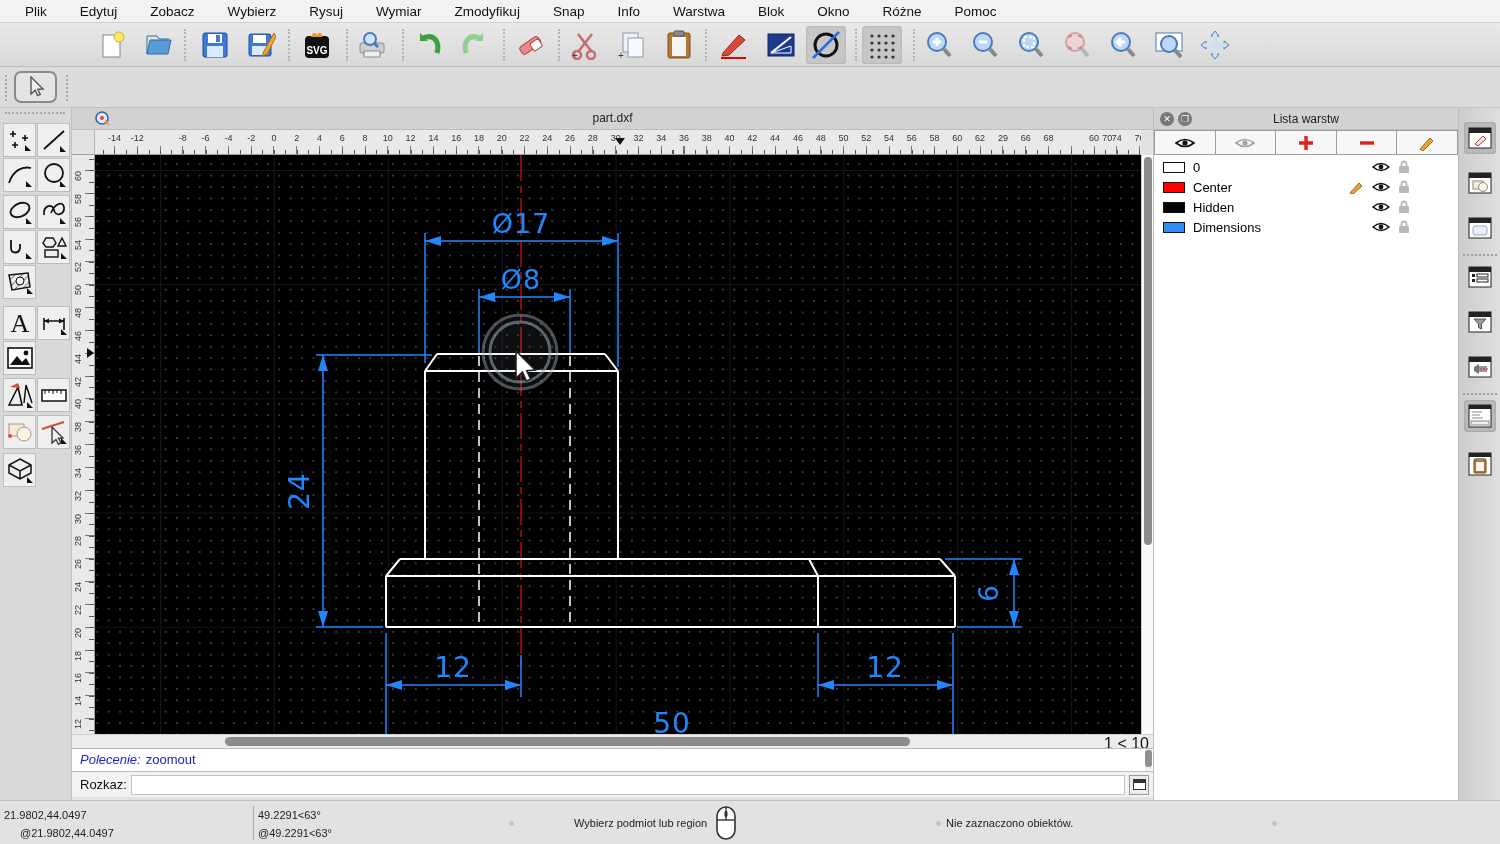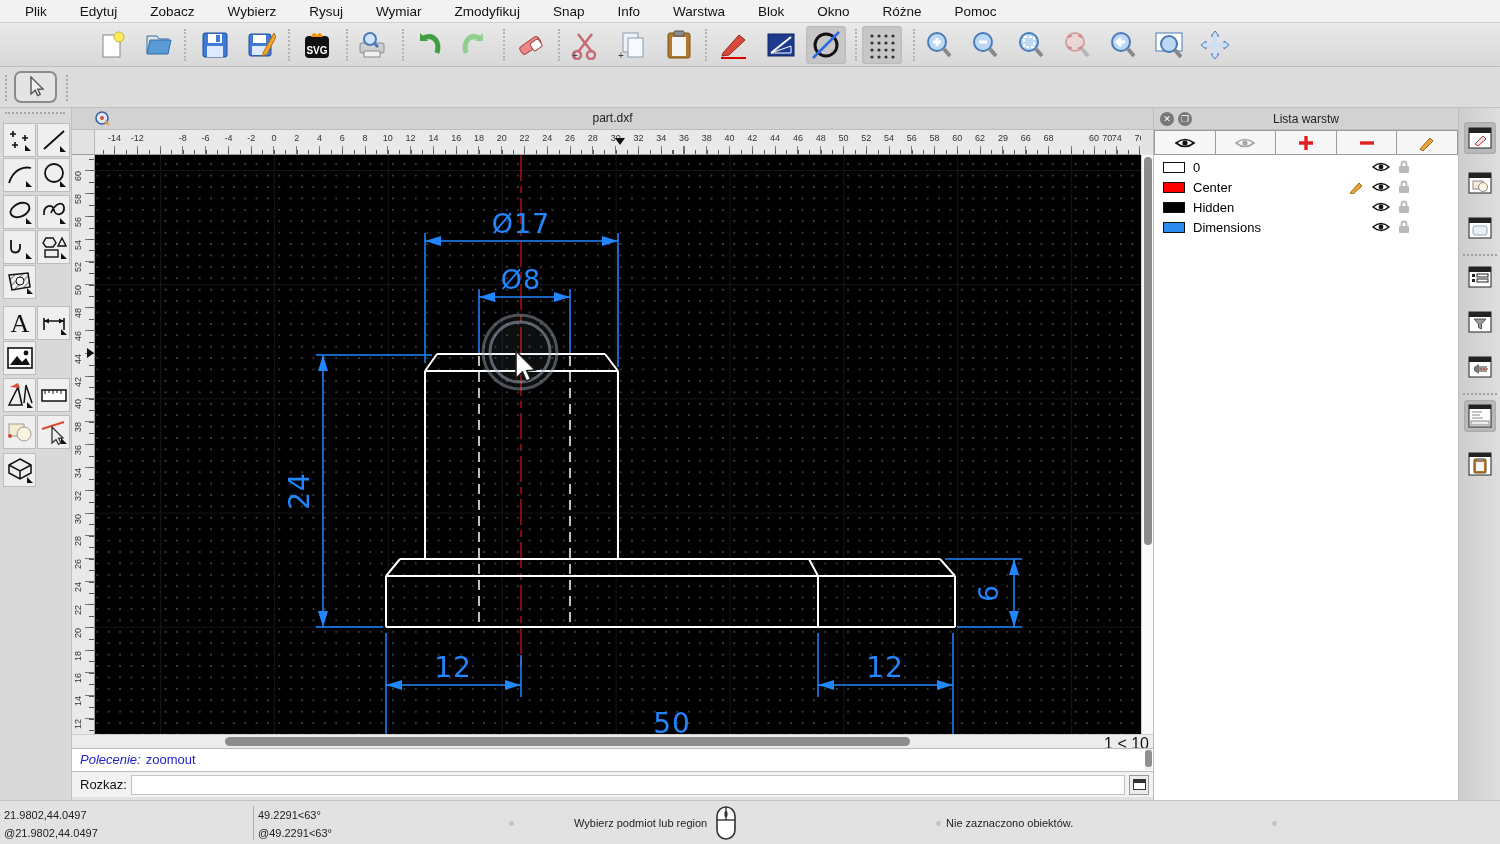--- a/index.html
+++ b/index.html
@@ -838,21 +838,21 @@
         <rect x="1" y="1" width="22" height="4" fill="#222"></rect>
         <rect x="6" y="7" width="12" height="14" rx="1" fill="#b07830" stroke="#7d5317"></rect>
         <rect x="8" y="10" width="8" height="9" fill="#f5f5f5"></rect>
         <rect x="9" y="6" width="6" height="3" fill="#8c8c8c"></rect>
       </svg>
     </div>
 </div>
 
 <div id="statusbar">
   <div class="sline" style="left:4px; top:8px">21.9802,44.0497</div>
-  <div class="sline" style="left:4px; top:26px">@21.9802,44.0497</div>
+  <div class="sline" style="left:20px; top:26px">@21.9802,44.0497</div>
   <div id="statsep"></div>
   <div class="sline" style="left:258px; top:8px">49.2291&lt;63°</div>
   <div class="sline" style="left:258px; top:26px">@49.2291&lt;63°</div>
   <div class="sdot" style="left:509px; top:20px"></div>
   <div class="sline" style="left:574px; top:16px">Wybierz podmiot lub region</div>
   <div class="abs" style="left:715px; top:4px">
     <svg width="22" height="36">
         <rect x="2" y="2" width="18" height="32" rx="9" fill="#fff" stroke="#333" stroke-width="1.6"></rect>
         <line x1="11" y1="2" x2="11" y2="15" stroke="#333" stroke-width="1.4"></line>
         <rect x="9.5" y="6" width="3" height="6" rx="1.5" fill="#333"></rect>

